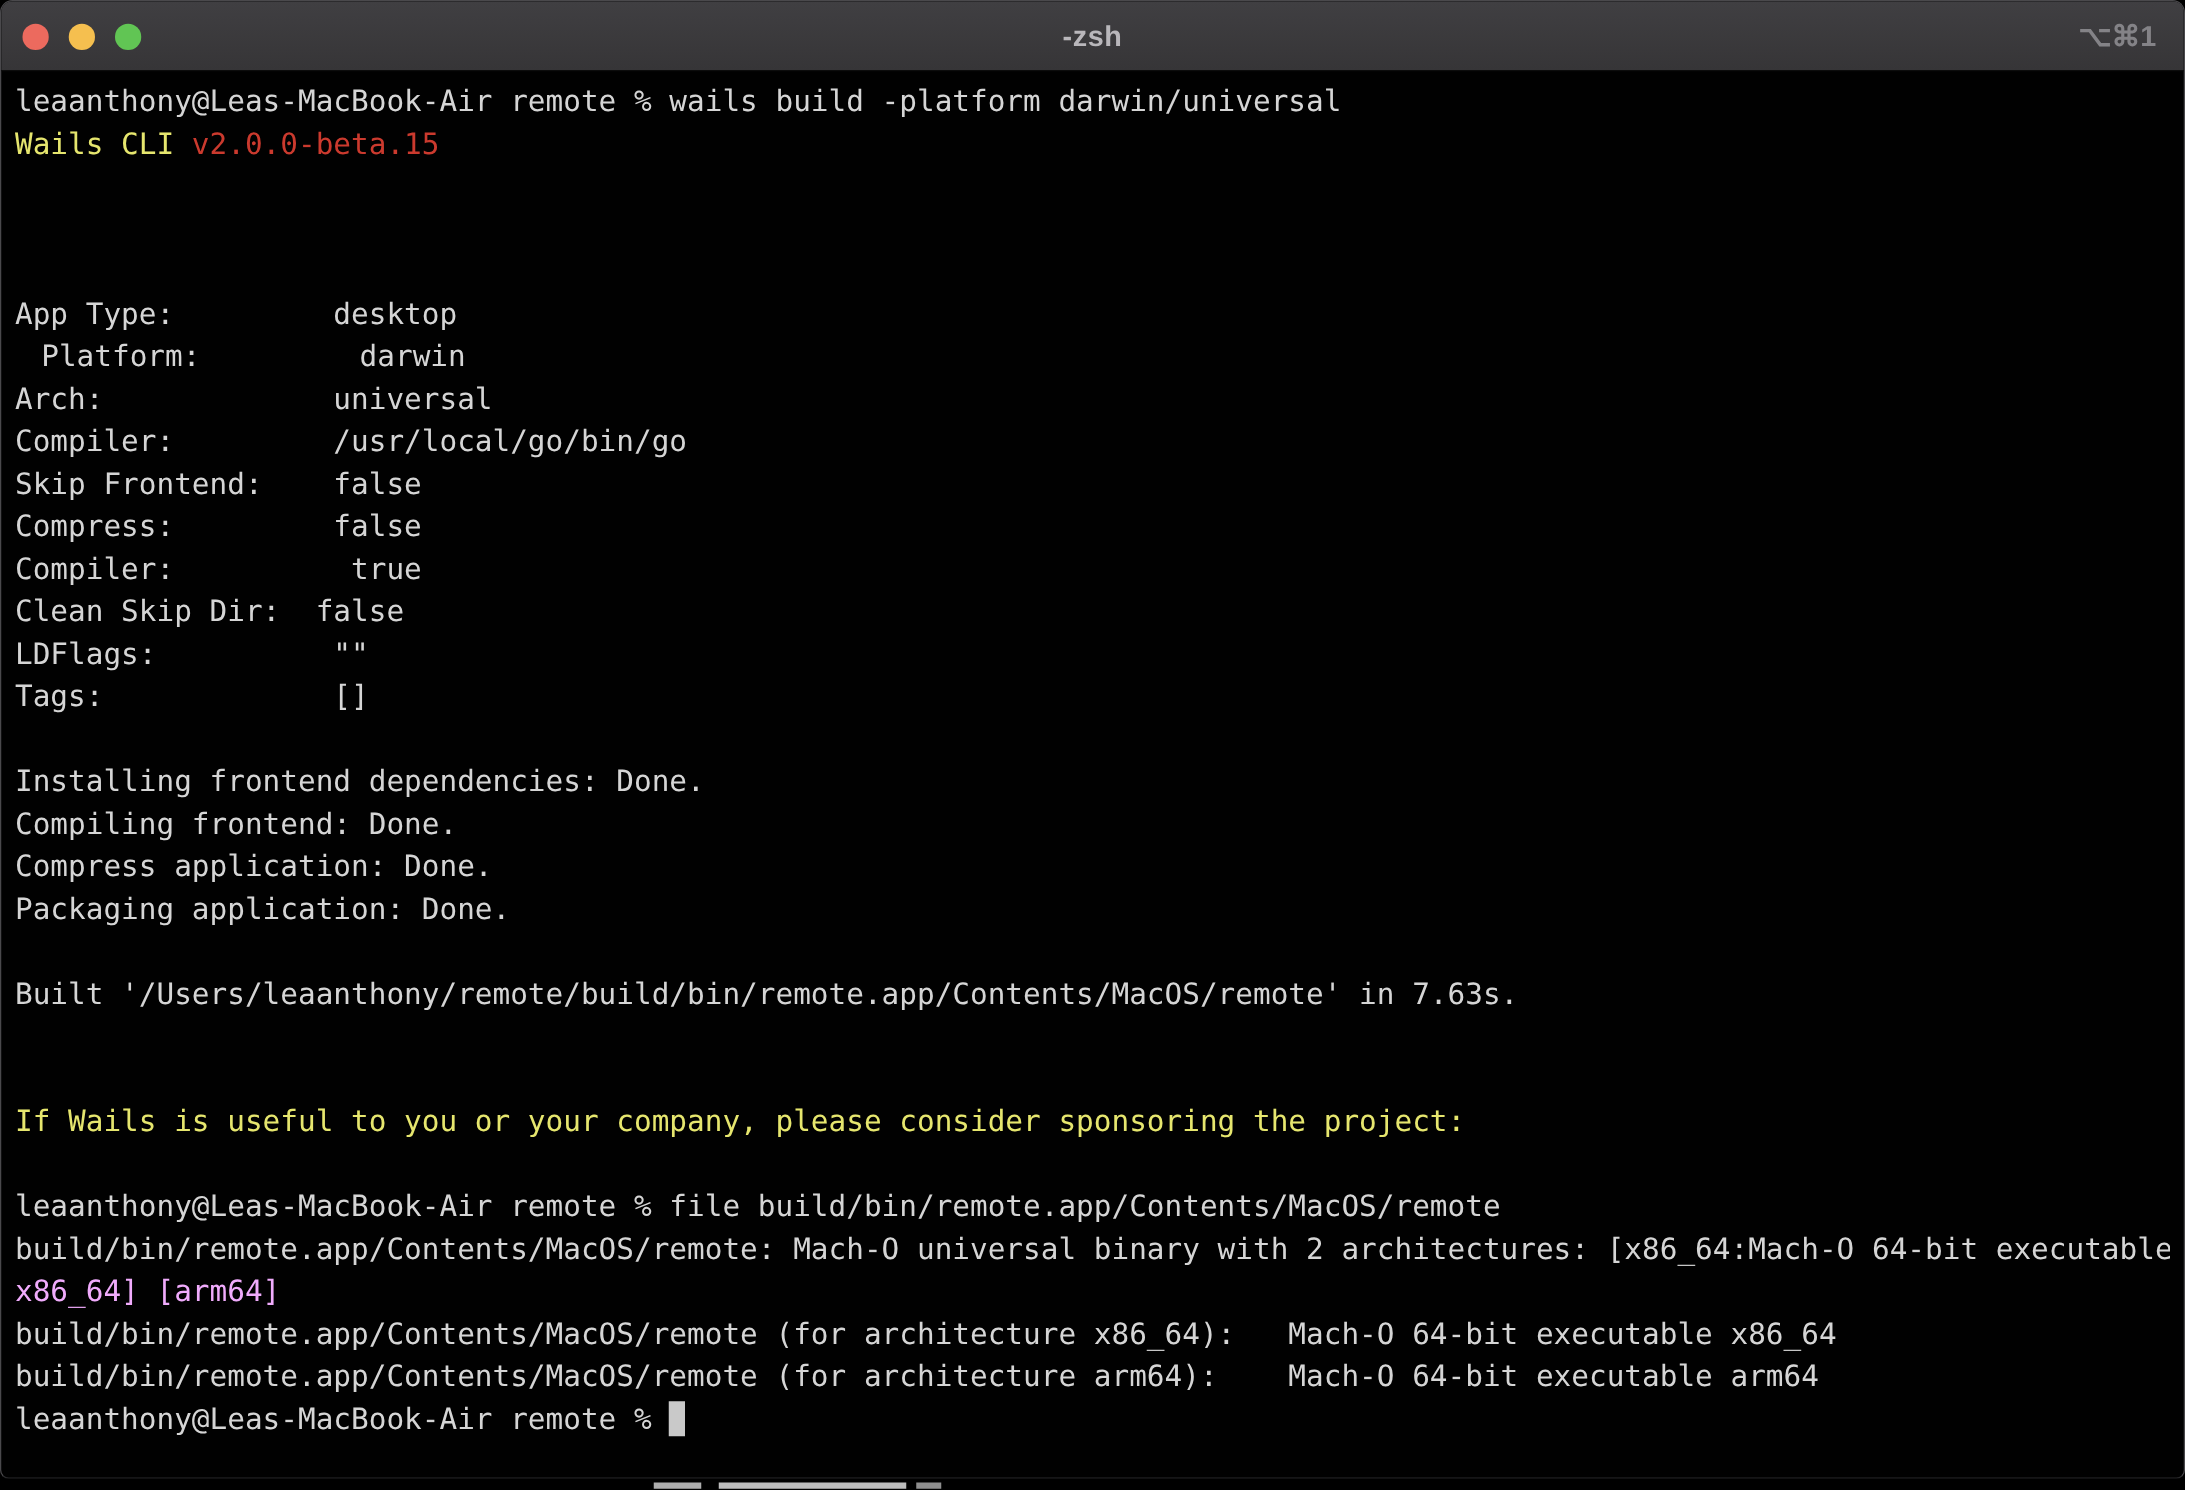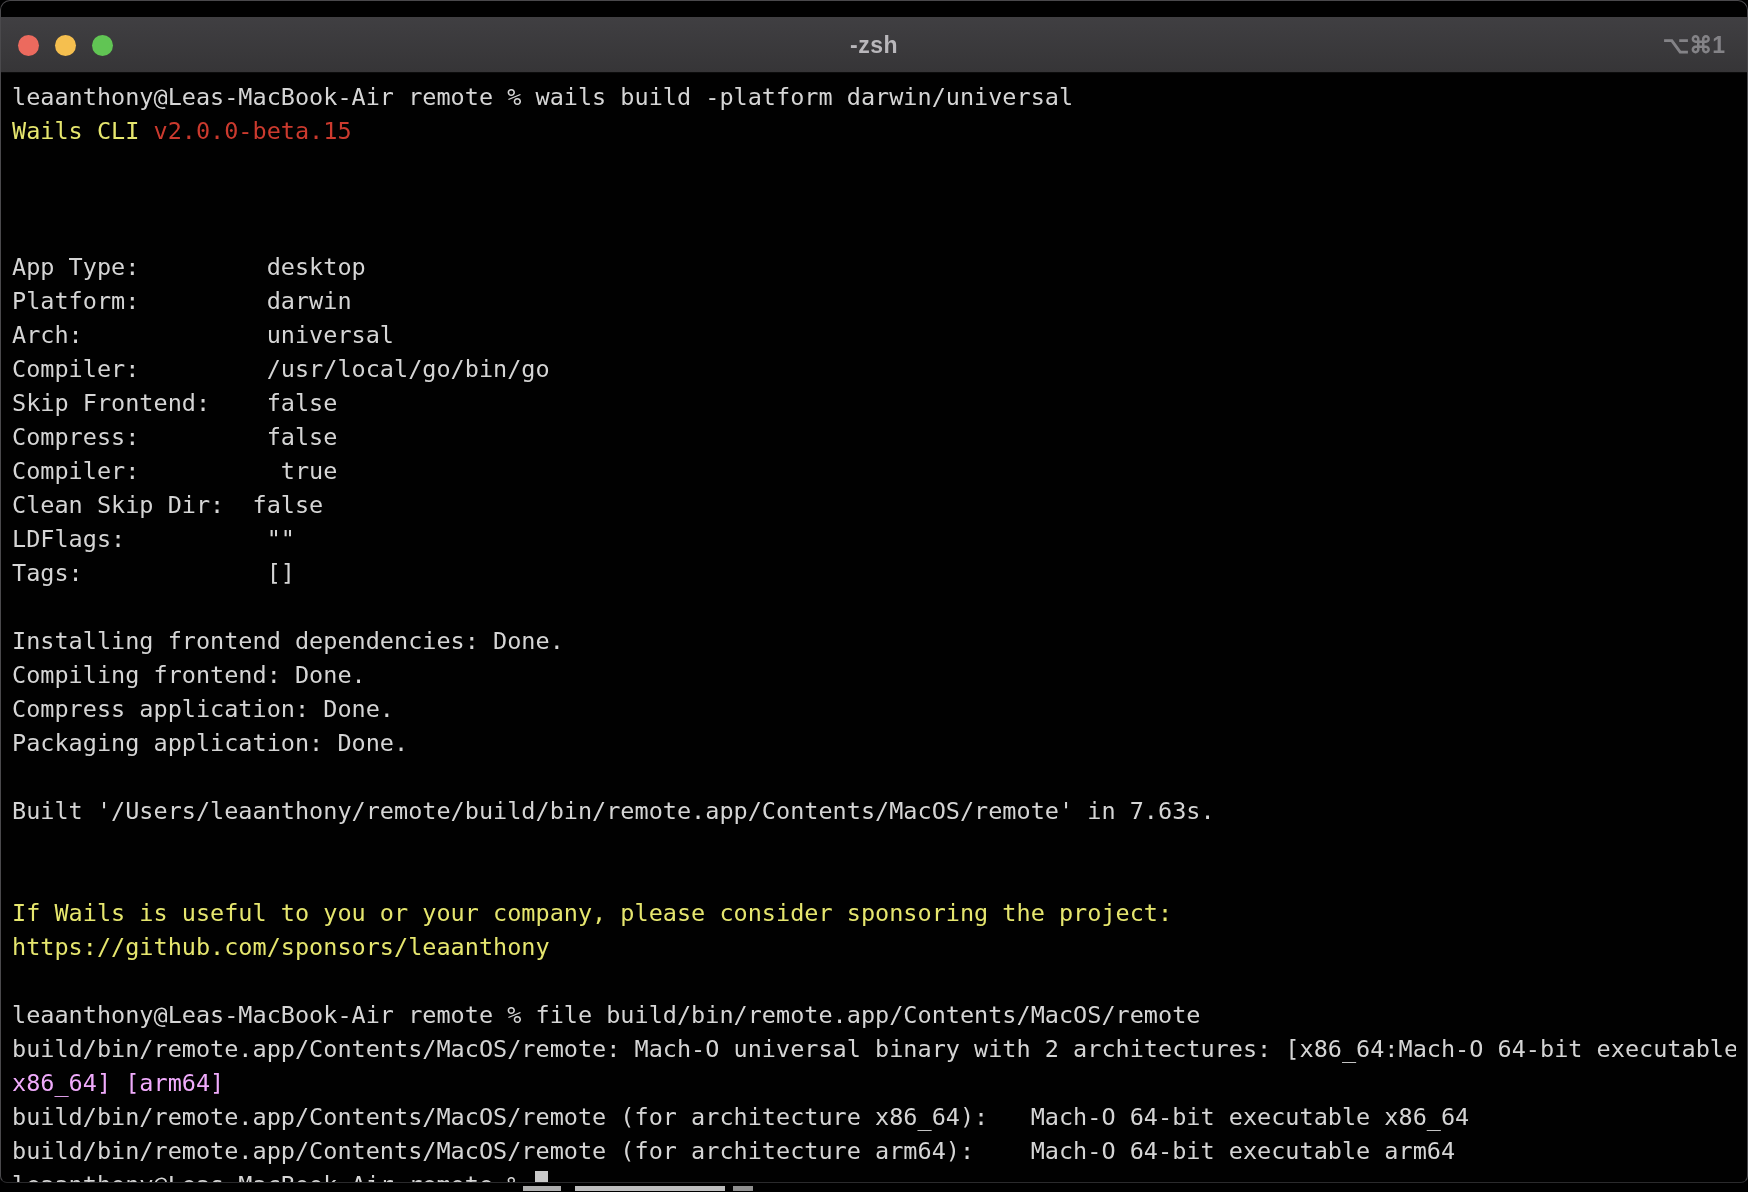--- a/index.html
+++ b/index.html
@@ -12,21 +12,20 @@
     border-radius: 10px 10px 7px 7px;
     border: 1px solid #4a494c;
     border-bottom-color: #2a2a2c;
     overflow: hidden;
   }
 
   .titlebar {
     position: relative; height: 56px;
     background: linear-gradient(#403f42, #363537);
     border-bottom: 1px solid #0c0c0c;
-    margin-top: 16px;
   }
   .traffic-lights { position: absolute; left: 17px; top: 0; height: 56px; display: flex; align-items: center; gap: 16px; }
   .tl-btn { width: 21px; height: 21px; border-radius: 50%; border: none; padding: 0; cursor: default; }
   .tl-close { background: #ec6a5e; }
   .tl-min   { background: #f5bf4f; }
   .tl-zoom  { background: #61c554; }
   .title {
     position: absolute; left: 0; right: 0; top: 0; height: 56px;
     display: flex; align-items: center; justify-content: center;
     font-family: "Liberation Sans", sans-serif; font-weight: bold;
@@ -78,40 +77,39 @@
     <div class="shortcut">⌥⌘1</div>
   </div>
 
   <div class="terminal" id="terminal-body">
       <div class="term-line"><span style="color: rgb(213, 213, 213);">leaanthony@Leas-MacBook-Air remote % wails build -platform darwin/universal</span></div>
       <div class="term-line"><span style="color: rgb(230, 230, 110);">Wails CLI </span><span style="color: rgb(203, 58, 46);">v2.0.0-beta.15</span></div>
       <div class="term-line"></div>
       <div class="term-line"></div>
       <div class="term-line"></div>
       <div class="term-line"><span style="color: rgb(213, 213, 213);">App Type:         desktop</span></div>
-      <div class="term-line"><span style="color: rgb(213, 213, 213);">Platform:         darwin</span></div>
+      <div class="term-line"><span style="color: rgb(213, 213, 213); margin-left: 21px;">Platform:         darwin</span></div>
       <div class="term-line"><span style="color: rgb(213, 213, 213);">Arch:             universal</span></div>
       <div class="term-line"><span style="color: rgb(213, 213, 213);">Compiler:         /usr/local/go/bin/go</span></div>
       <div class="term-line"><span style="color: rgb(213, 213, 213);">Skip Frontend:    false</span></div>
       <div class="term-line"><span style="color: rgb(213, 213, 213); margin-top: 28px;">Compress:         false</span></div>
       <div class="term-line"><span style="color: rgb(213, 213, 213);">Compiler:          true</span></div>
       <div class="term-line"><span style="color: rgb(213, 213, 213);">Clean Skip Dir:  false</span></div>
       <div class="term-line"><span style="color: rgb(213, 213, 213);">LDFlags:          ""</span></div>
       <div class="term-line"><span style="color: rgb(213, 213, 213);">Tags:             []</span></div>
       <div class="term-line"></div>
       <div class="term-line"><span style="color: rgb(213, 213, 213);">Installing frontend dependencies: Done.</span></div>
       <div class="term-line"><span style="color: rgb(213, 213, 213);">Compiling frontend: Done.</span></div>
       <div class="term-line"><span style="color: rgb(213, 213, 213);">Compress application: Done.</span></div>
       <div class="term-line"><span style="color: rgb(213, 213, 213);">Packaging application: Done.</span></div>
       <div class="term-line"></div>
       <div class="term-line"><span style="color: rgb(213, 213, 213);">Built '/Users/leaanthony/remote/build/bin/remote.app/Contents/MacOS/remote' in 7.63s.</span></div>
       <div class="term-line"></div>
       <div class="term-line"></div>
       <div class="term-line"><span style="color: rgb(230, 230, 110);">If Wails is useful to you or your company, please consider sponsoring the project:</span></div>
-      <div class="term-line"><span style="color: rgb(230, 230, 110);">https://github.com/sponsors/leaanthony</span></div>
       <div class="term-line"></div>
       <div class="term-line"><span style="color: rgb(213, 213, 213);">leaanthony@Leas-MacBook-Air remote % file build/bin/remote.app/Contents/MacOS/remote</span></div>
       <div class="term-line"><span style="color: rgb(213, 213, 213);">build/bin/remote.app/Contents/MacOS/remote: Mach-O universal binary with 2 architectures: [x86_64:Mach-O 64-bit executable</span></div>
       <div class="term-line"><span style="color: #f0abfc;">x86_64] [arm64]</span></div>
       <div class="term-line"><span style="color: rgb(213, 213, 213);">build/bin/remote.app/Contents/MacOS/remote (for architecture x86_64):   Mach-O 64-bit executable x86_64</span></div>
       <div class="term-line"><span style="color: rgb(213, 213, 213);">build/bin/remote.app/Contents/MacOS/remote (for architecture arm64):    Mach-O 64-bit executable arm64</span></div>
       <div class="term-line"><span style="color: rgb(213, 213, 213);">leaanthony@Leas-MacBook-Air remote % </span><span class="cursor" style="background: rgb(201, 201, 201);"></span></div>
     </div>
 
 </div>

